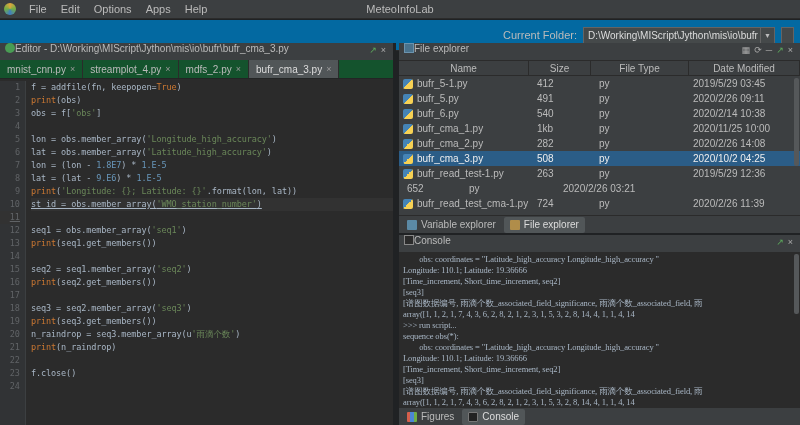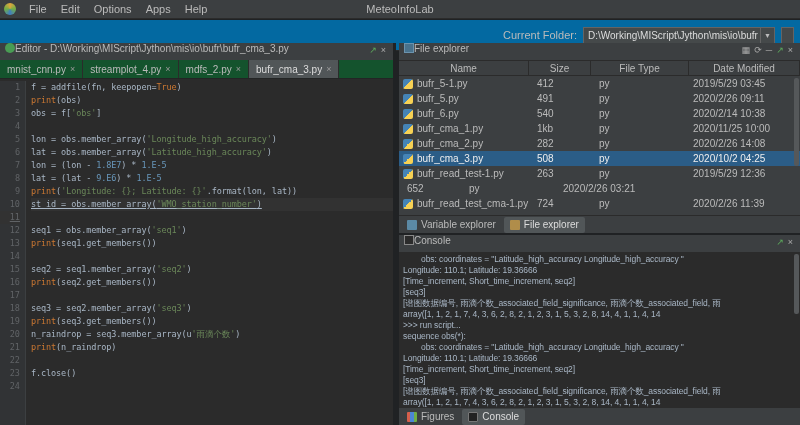--- a/index.html
+++ b/index.html
@@ -82,21 +82,21 @@
   .btab.active { background:#515658; border-radius:2px; color:#dddddd; }
   .tico { width:10px; height:10px; margin-right:4px; border-radius:1px; flex:0 0 auto; }
   .ico-variable-explorer { background:#5b8aa6; }
   .ico-file-explorer { background:#b08d4a; }
   .ico-figures { background:linear-gradient(90deg,#d65f4c 33%,#4c86d6 33% 66%,#6fae46 66%); }
   .ico-console { background:#222222; border:1px solid #777777; }
 
   
   .console-panel { position:absolute; left:399px; right:0; top:235px; bottom:0;
     background:#0c4a6e; display:flex; flex-direction:column; }
-  .con-out { flex:1; background:#2b2b2b; font-family:Liberation Sans, sans-serif;
+  .con-out { flex:1; background:#2b2b2b; font-family:Liberation Serif, serif;
     font-size:8.5px; line-height:11px; color:#a9b7c6; padding:2px 0 0 4px;
     overflow:hidden; position:relative; letter-spacing:-0.1px; }
   .con-line { white-space:pre; height:11px; }
 
   .vthumb { position:absolute; width:5px; border-radius:2px; background:#55585a; right:1px; }
 </style>
 </head>
 <body>
 
 <div class="app">

